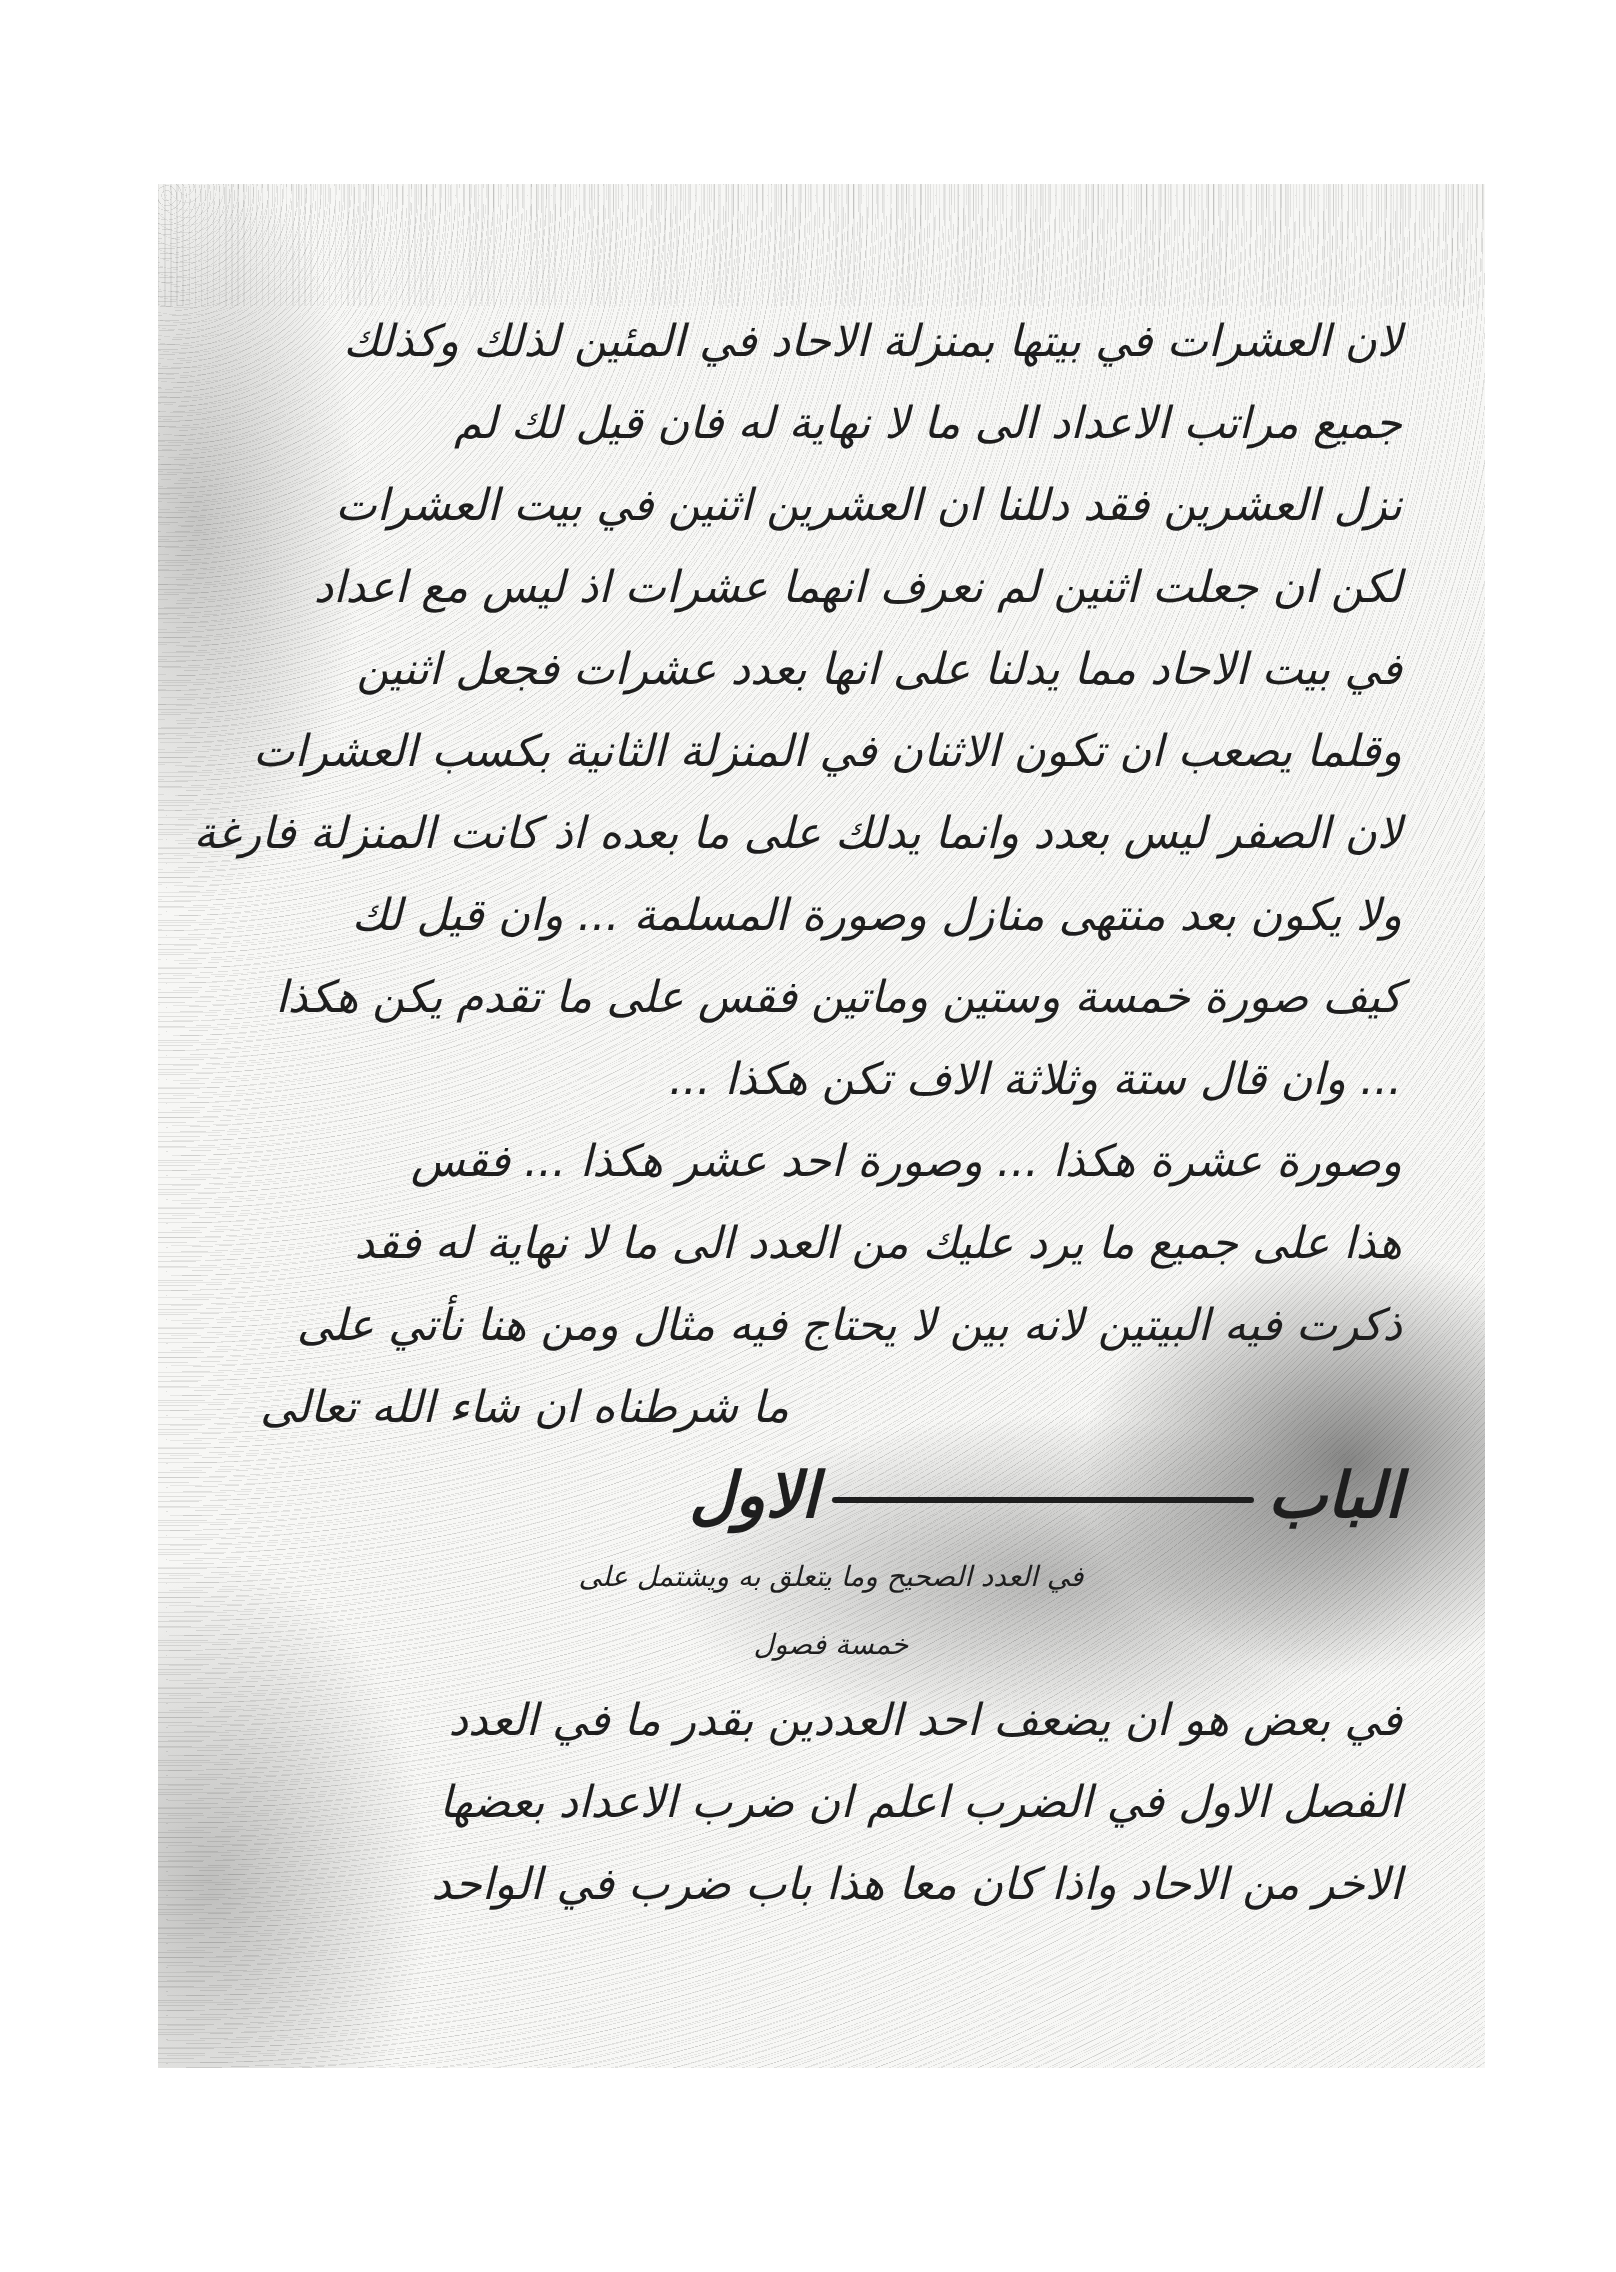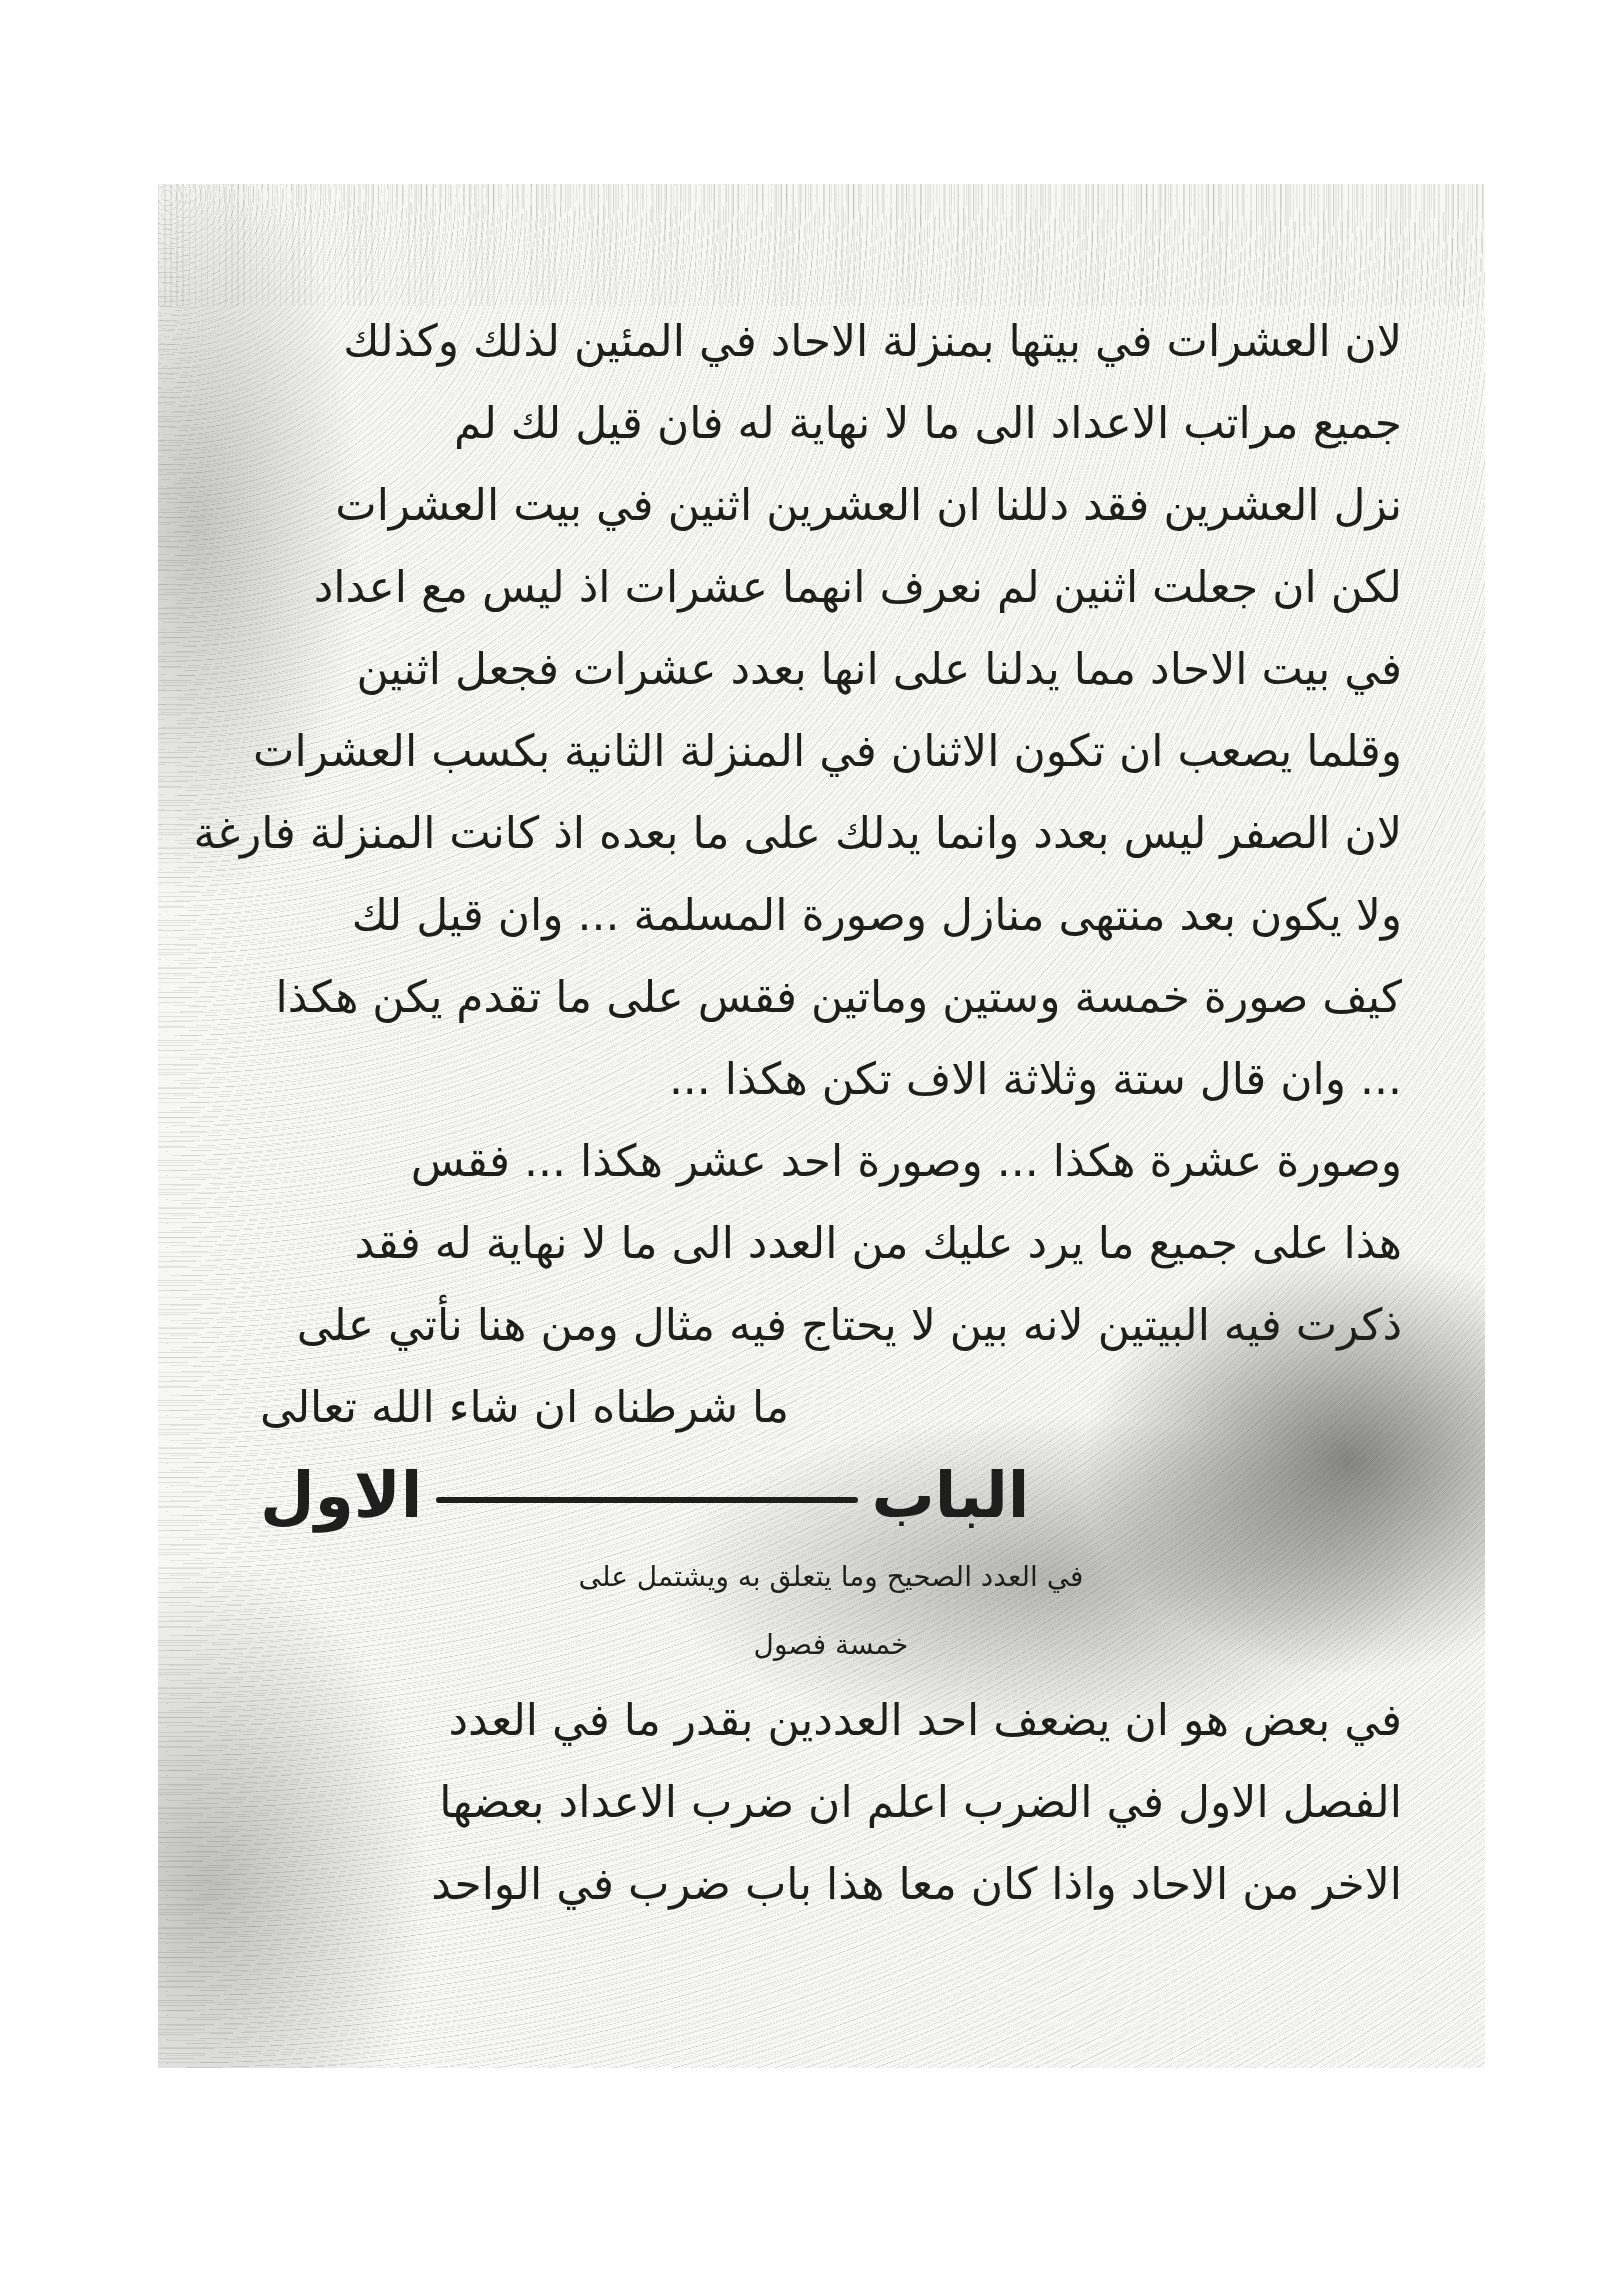--- a/index.html
+++ b/index.html
@@ -17,29 +17,30 @@
   }
   .speck-top {
     position:absolute; left:0; top:0; width:100%; height:122px;
     background: repeating-linear-gradient(90deg, rgba(0,0,0,0.06) 0 1.4px, rgba(0,0,0,0) 1.4px 6.1px);
   }
   .text-block {
     position:absolute; left:102px; top:116px; width:1142px;
     direction:rtl; text-align:justify;
     font-family:"DejaVu Sans", sans-serif;
     color:#1e1e1e;
+    font-style:italic;
   }
   .line {
     display:block; height:82px; line-height:82px;
     font-size:44px; white-space:nowrap; overflow:visible;
     text-align:right; letter-spacing:0.7px;
   }
   .chapter-title {
     display:block; height:95px; line-height:95px; font-size:63px; font-weight:bold;
-    text-align:left; white-space:nowrap;
+    text-align:right; white-space:nowrap;
   }
   .chapter-sub {
     display:block; height:68px; line-height:68px; font-size:28px; text-align:center; white-space:nowrap;
   }
   .kashida {
     display:inline-block; width:422px; height:6.8px; background:#1e1e1e; vertical-align:middle;
     border-radius:3.4px; margin:0 13.6px;
   }
 </style>
 </head>

